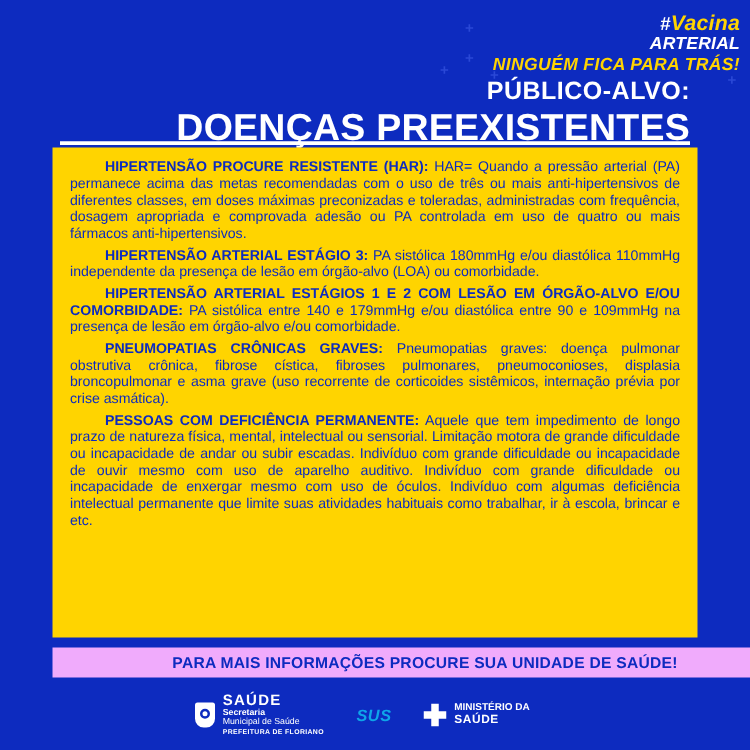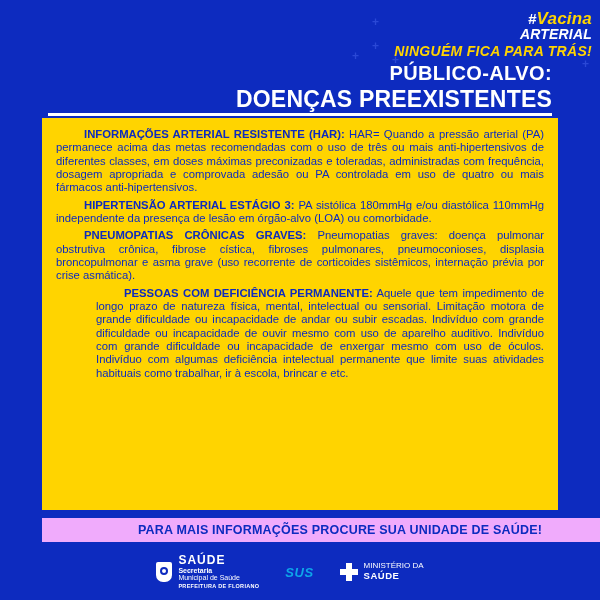--- a/index.html
+++ b/index.html
@@ -70,21 +70,21 @@
     width: 504px;
     text-align: right;
     color: #ffffff;
   }
   .title-1 {
     font-size: 20px;
     font-weight: bold;
     letter-spacing: .4px;
   }
   .title-2 {
-    font-size: 23px;
+    font-size: 30px;
     font-weight: bold;
     letter-spacing: .2px;
     margin-top: 1px;
   }
   .title-rule {
     width: 504px;
     height: 3px;
     background: #ffffff;
     position: absolute;
     top: 113px;
@@ -103,21 +103,21 @@
     box-sizing: border-box;
     padding: 10px 14px 8px 14px;
   }
   .para {
     font-size: 11.3px;
     line-height: 1.18;
     text-align: justify;
     margin-bottom: 4px;
     text-indent: 28px;
   }
-  .para:last-child { margin-bottom: 0; margin-left: 40px; }
+  .para:last-child { margin-bottom: 0; }
   .para b { font-weight: bold; }
 
   
   .footer-bar {
     position: absolute;
     left: 42px;
     top: 518px;
     width: 596px;
     height: 24px;
     background: #f0abfc;
@@ -180,21 +180,21 @@
   }
   .ms-cross {
     width: 18px; height: 18px; position: relative;
   }
   .ms-cross:before, .ms-cross:after {
     content: ""; position: absolute; background: #ffffff;
   }
   .ms-cross:before { left: 6px; top: 0; width: 6px; height: 18px; }
   .ms-cross:after { left: 0; top: 6px; width: 18px; height: 6px; }
   .ms-txt { line-height: 1.1; }
-  .ms-txt .a { color: #ffffff; font-size: 8px; font-weight: normal; }
+  .ms-txt .a { color: #ffffff; font-size: 8px; font-weight: bold; }
   .ms-txt .b { color: #ffffff; font-size: 9.5px; font-weight: bold; letter-spacing: .5px; }
 </style>
 </head>
 <body>
 
 <div class="cross-field">
   <div class="cross" style="left:372px; top:10px;">+</div>
   <div class="cross" style="left:372px; top:34px;">+</div>
   <div class="cross" style="left:392px; top:48px;">+</div>
   <div class="cross" style="left:352px; top:44px;">+</div>
@@ -211,24 +211,27 @@
 </div>
 
 <div class="title-block">
   <div class="title-1">PÚBLICO-ALVO:</div>
   <div class="title-2">DOENÇAS PREEXISTENTES</div>
 </div>
 <div class="title-rule"></div>
 
 <div class="card">
   <div class="para">
-    <b>INFORMAÇÕES ARTERIAL RESISTENTE (HAR):</b><span> HAR= Quando a pressão arterial (PA) permanece acima das metas recomendadas com o uso de três ou mais anti-hipertensivos de diferentes classes, em doses máximas preconizadas e toleradas, administradas com frequência, dosagem apropriada e comprovada adesão ou PA controlada em uso de quatro ou mais fármacos anti-hipertensivos.</span>
+    <b>HIPERTENSÃO PROCURE RESISTENTE (HAR):</b><span> HAR= Quando a pressão arterial (PA) permanece acima das metas recomendadas com o uso de três ou mais anti-hipertensivos de diferentes classes, em doses máximas preconizadas e toleradas, administradas com frequência, dosagem apropriada e comprovada adesão ou PA controlada em uso de quatro ou mais fármacos anti-hipertensivos.</span>
   </div>
   <div class="para">
     <b>HIPERTENSÃO ARTERIAL ESTÁGIO 3:</b><span> PA sistólica 180mmHg e/ou diastólica 110mmHg independente da presença de lesão em órgão-alvo (LOA) ou comorbidade.</span>
+  </div>
+  <div class="para">
+    <b>HIPERTENSÃO ARTERIAL ESTÁGIOS 1 E 2 COM LESÃO EM ÓRGÃO-ALVO E/OU COMORBIDADE:</b><span> PA sistólica entre 140 e 179mmHg e/ou diastólica entre 90 e 109mmHg na presença de lesão em órgão-alvo e/ou comorbidade.</span>
   </div>
   <div class="para">
     <b>PNEUMOPATIAS CRÔNICAS GRAVES:</b><span> Pneumopatias graves: doença pulmonar obstrutiva crônica, fibrose cística, fibroses pulmonares, pneumoconioses, displasia broncopulmonar e asma grave (uso recorrente de corticoides sistêmicos, internação prévia por crise asmática).</span>
   </div>
   <div class="para">
     <b>PESSOAS COM DEFICIÊNCIA PERMANENTE:</b><span> Aquele que tem impedimento de longo prazo de natureza física, mental, intelectual ou sensorial. Limitação motora de grande dificuldade ou incapacidade de andar ou subir escadas. Indivíduo com grande dificuldade ou incapacidade de ouvir mesmo com uso de aparelho auditivo. Indivíduo com grande dificuldade ou incapacidade de enxergar mesmo com uso de óculos. Indivíduo com algumas deficiência intelectual permanente que limite suas atividades habituais como trabalhar, ir à escola, brincar e etc.</span>
   </div>
 </div>
 
 <div class="footer-bar">PARA MAIS INFORMAÇÕES PROCURE SUA UNIDADE DE SAÚDE!</div>

